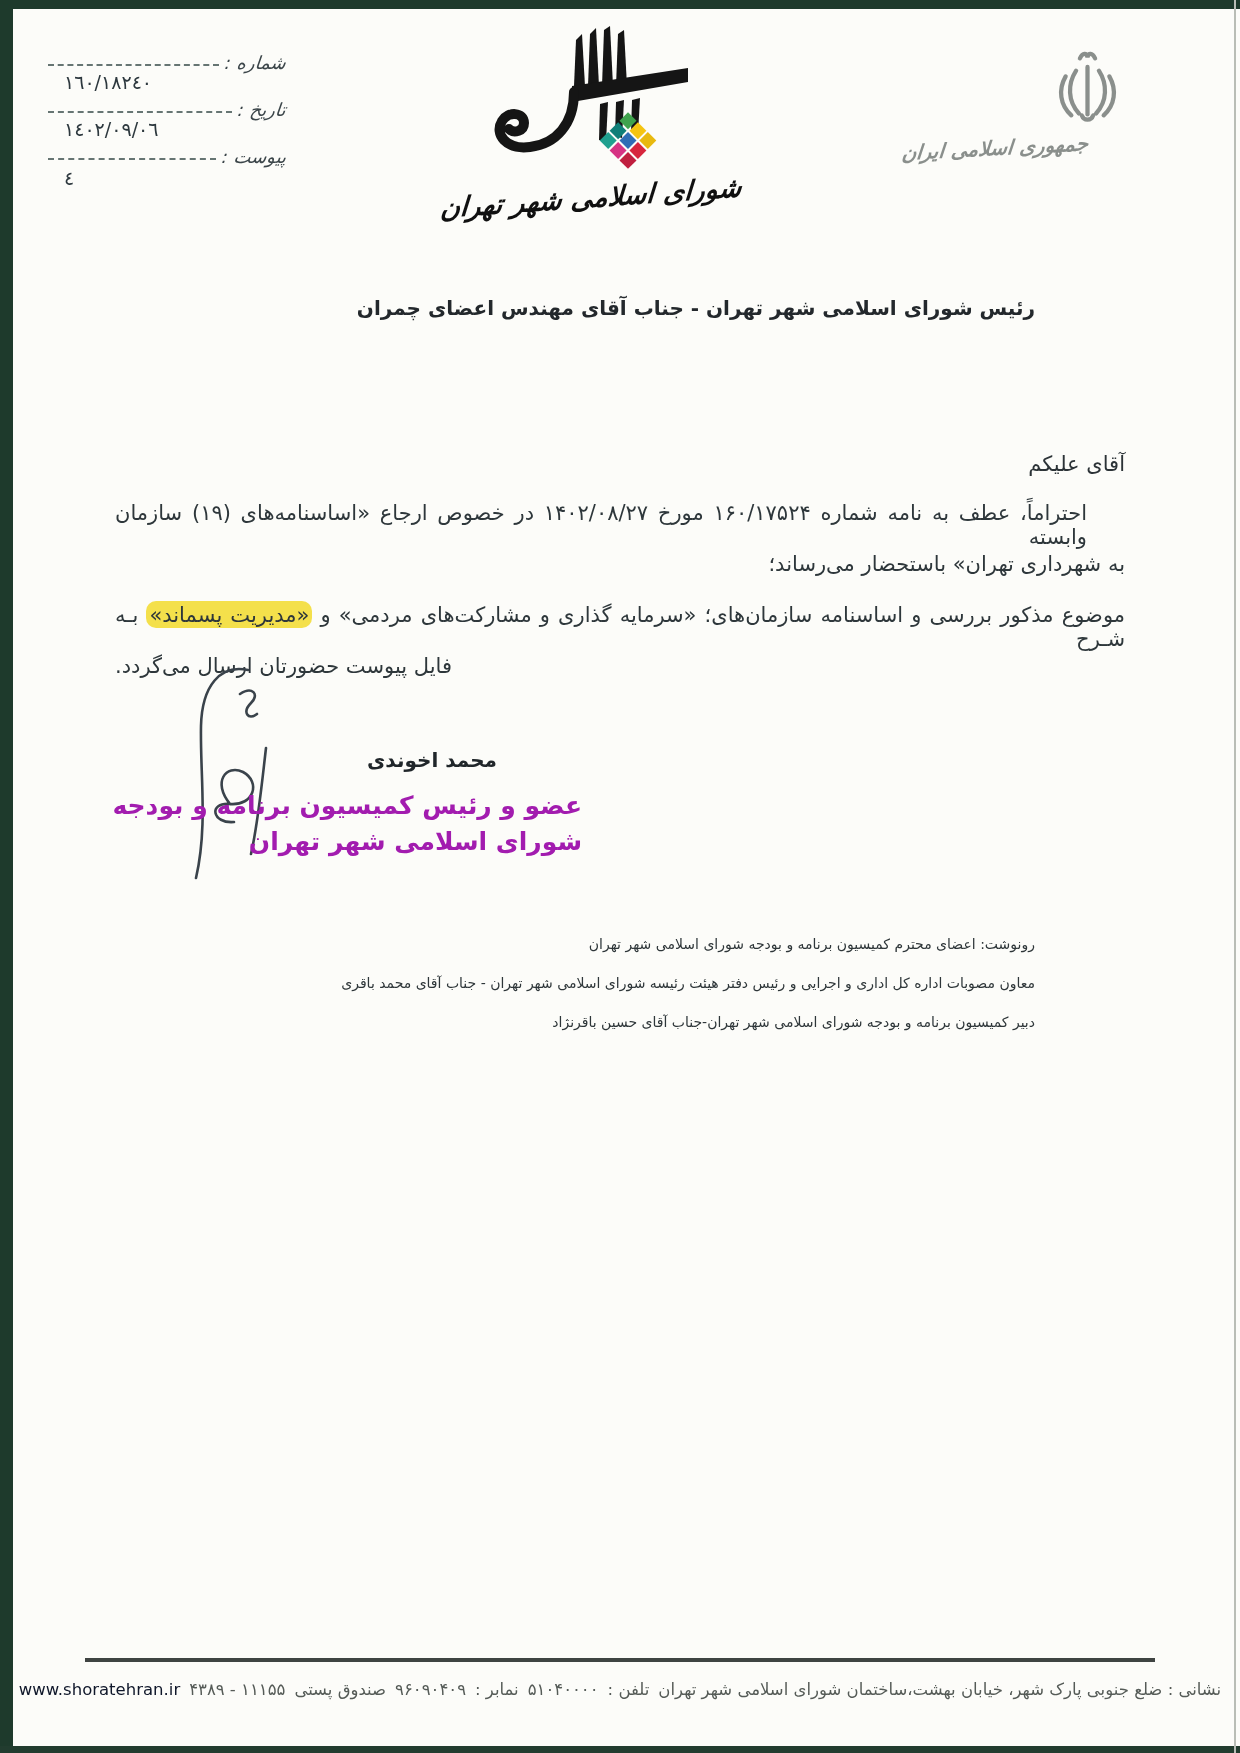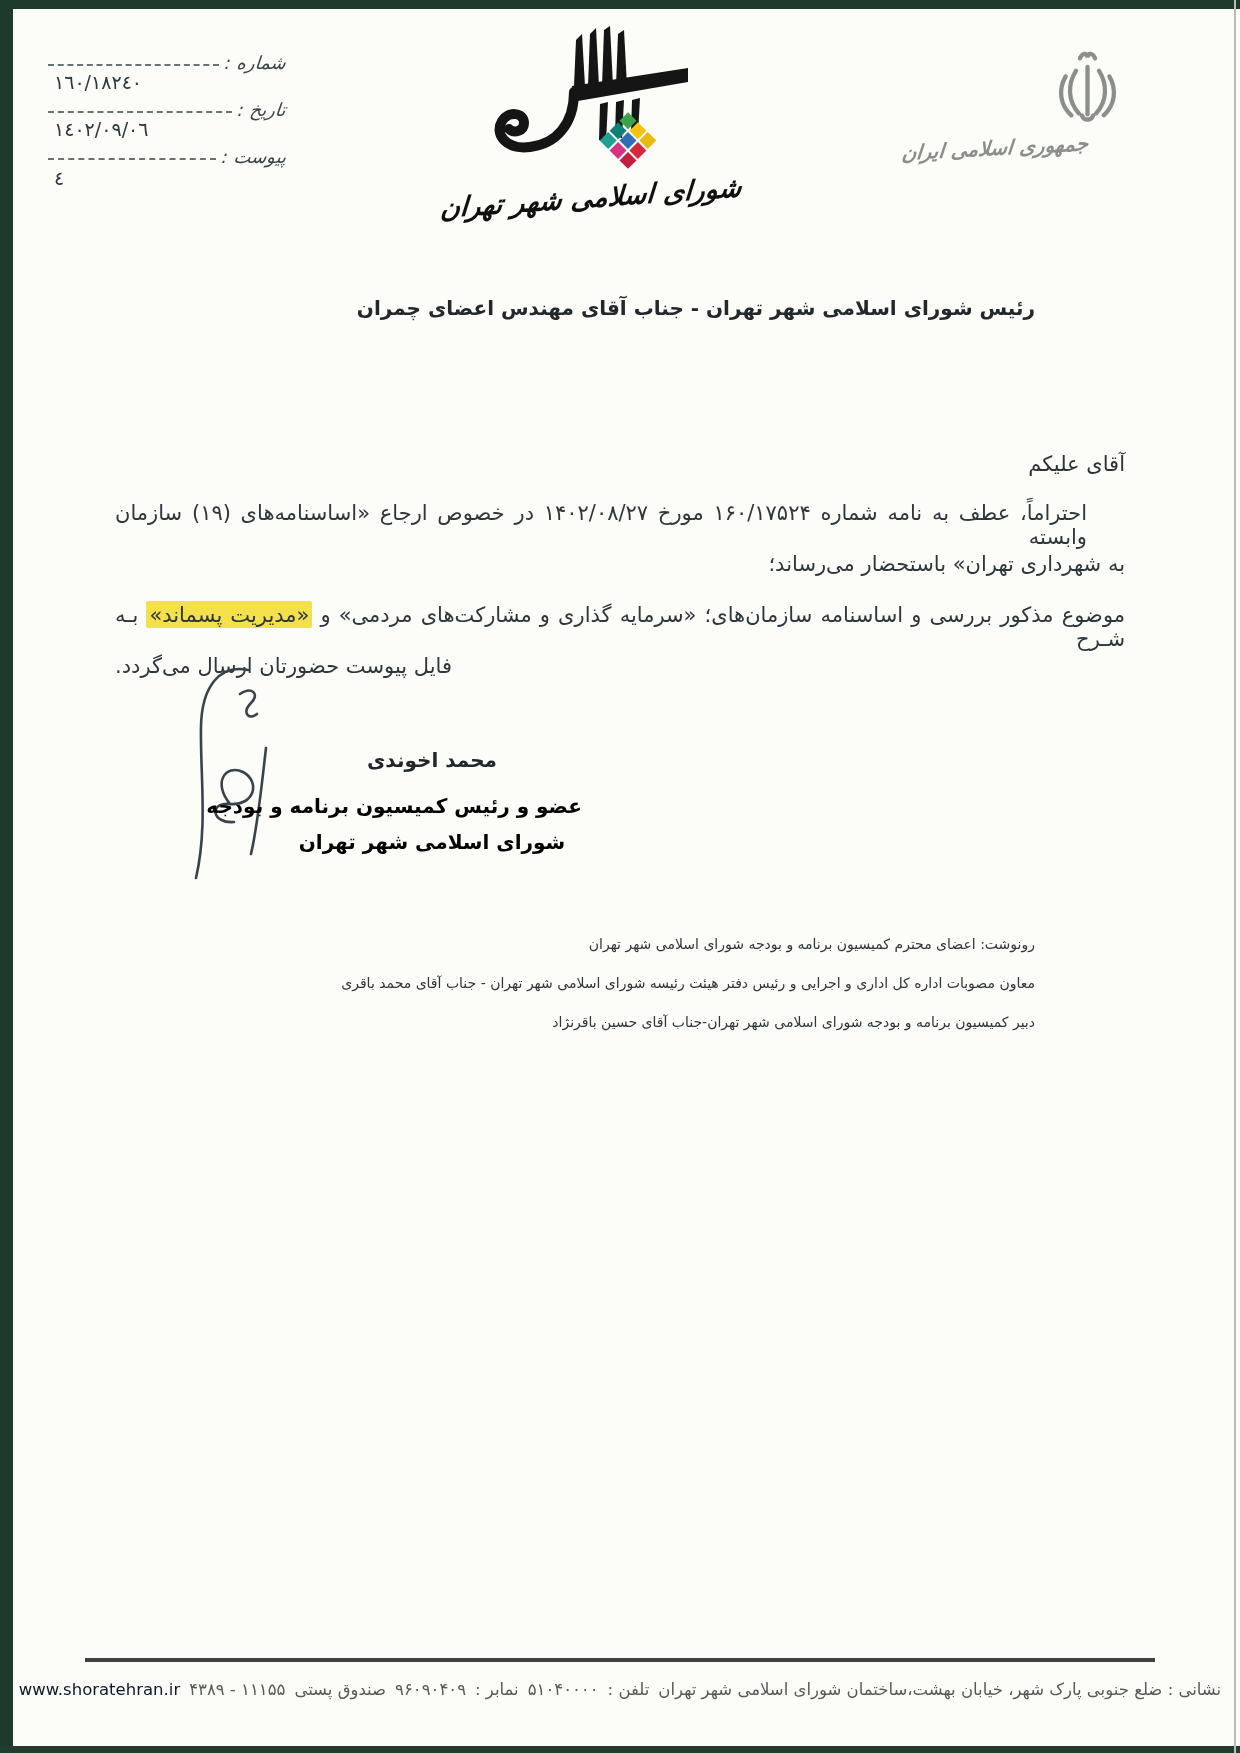--- a/index.html
+++ b/index.html
@@ -12,21 +12,21 @@
   .edge-top{position:absolute;left:0;top:0;width:100%;height:9px;background:#1e3a2c;}
   .edge-left{position:absolute;left:0;top:0;width:13px;height:100%;background:#1e3a2c;}
   .edge-bottom{position:absolute;left:0;bottom:0;width:100%;height:7px;background:#223c2f;}
   .edge-right{position:absolute;right:4px;top:0;width:2px;height:100%;background:#b9bdb6;}
 
   
   .meta{position:absolute;left:48px;top:52px;width:238px;direction:rtl;}
   .meta-row{display:flex;direction:rtl;align-items:flex-end;gap:6px;}
   .meta-label{font-style:italic;font-size:18px;color:#3c464a;transform:skewX(-6deg);white-space:nowrap;}
   .meta-dash{flex:1;border-bottom:2px dashed #667573;margin-bottom:7px;}
-  .meta-value{direction:ltr;text-align:left;font-size:19px;letter-spacing:1px;color:#2d383e;margin:-2px 18px 6px 6px;}
+  .meta-value{direction:ltr;text-align:left;font-size:19px;letter-spacing:1px;color:#2d383e;margin:-2px 18px 6px 16px;}
   .meta-value.small{margin-top:0;}
 
   
   .logo-block{position:absolute;left:440px;top:26px;width:300px;text-align:center;}
   .logo-caption{
     display:inline-block;font-size:27px;font-weight:bold;font-style:italic;color:#101010;
     transform:rotate(-4deg) skewX(-8deg);margin-top:2px;white-space:nowrap;direction:rtl;
   }
 
   
@@ -44,27 +44,27 @@
     font-size:20px;font-weight:bold;color:#23282c;white-space:nowrap;
   }
   .salutation{position:absolute;right:115px;top:452px;direction:rtl;font-size:21px;color:#2c3337;}
   .body-line{
     position:absolute;right:115px;left:115px;direction:rtl;font-size:21px;color:#2e373b;
   }
   .l1{top:501px;padding-right:38px;text-align:justify;text-align-last:justify;}
   .l2{top:552px;text-align:right;}
   .l3{top:603px;text-align:justify;text-align-last:justify;}
   .l4{top:654px;text-align:left;}
-  .highlight{background:#f4e04b;padding:2px 3px 1px;border-radius:2px;}
+  .highlight{background:#f4e04b;padding:2px 3px 1px;border-radius:10px;}
 
   
   .sig-svg{position:absolute;left:168px;top:652px;}
   .sig-text{position:absolute;left:282px;top:748px;width:300px;text-align:center;direction:rtl;}
   .sig-name{font-size:20px;font-weight:bold;color:#20262a;margin-bottom:16px;text-align:center;}
-  .sig-role{font-size:20px;font-weight:bold;color:#000000;line-height:36px;white-space:nowrap;}
+  .sig-role{font-size:25px;font-weight:bold;color:#a21caf;line-height:36px;white-space:nowrap;}
 
   
   .cc-block{position:absolute;right:205px;top:925px;direction:rtl;text-align:right;}
   .cc-line{font-size:14px;color:#2e3639;line-height:39px;white-space:nowrap;}
 
   
   .footer-rule{position:absolute;left:85px;top:1658px;width:1070px;height:4px;background:#3f4442;}
   .footer-line{
     position:absolute;left:40px;right:40px;top:1680px;direction:rtl;
     display:flex;flex-wrap:nowrap;justify-content:center;align-items:baseline;gap:9px;

